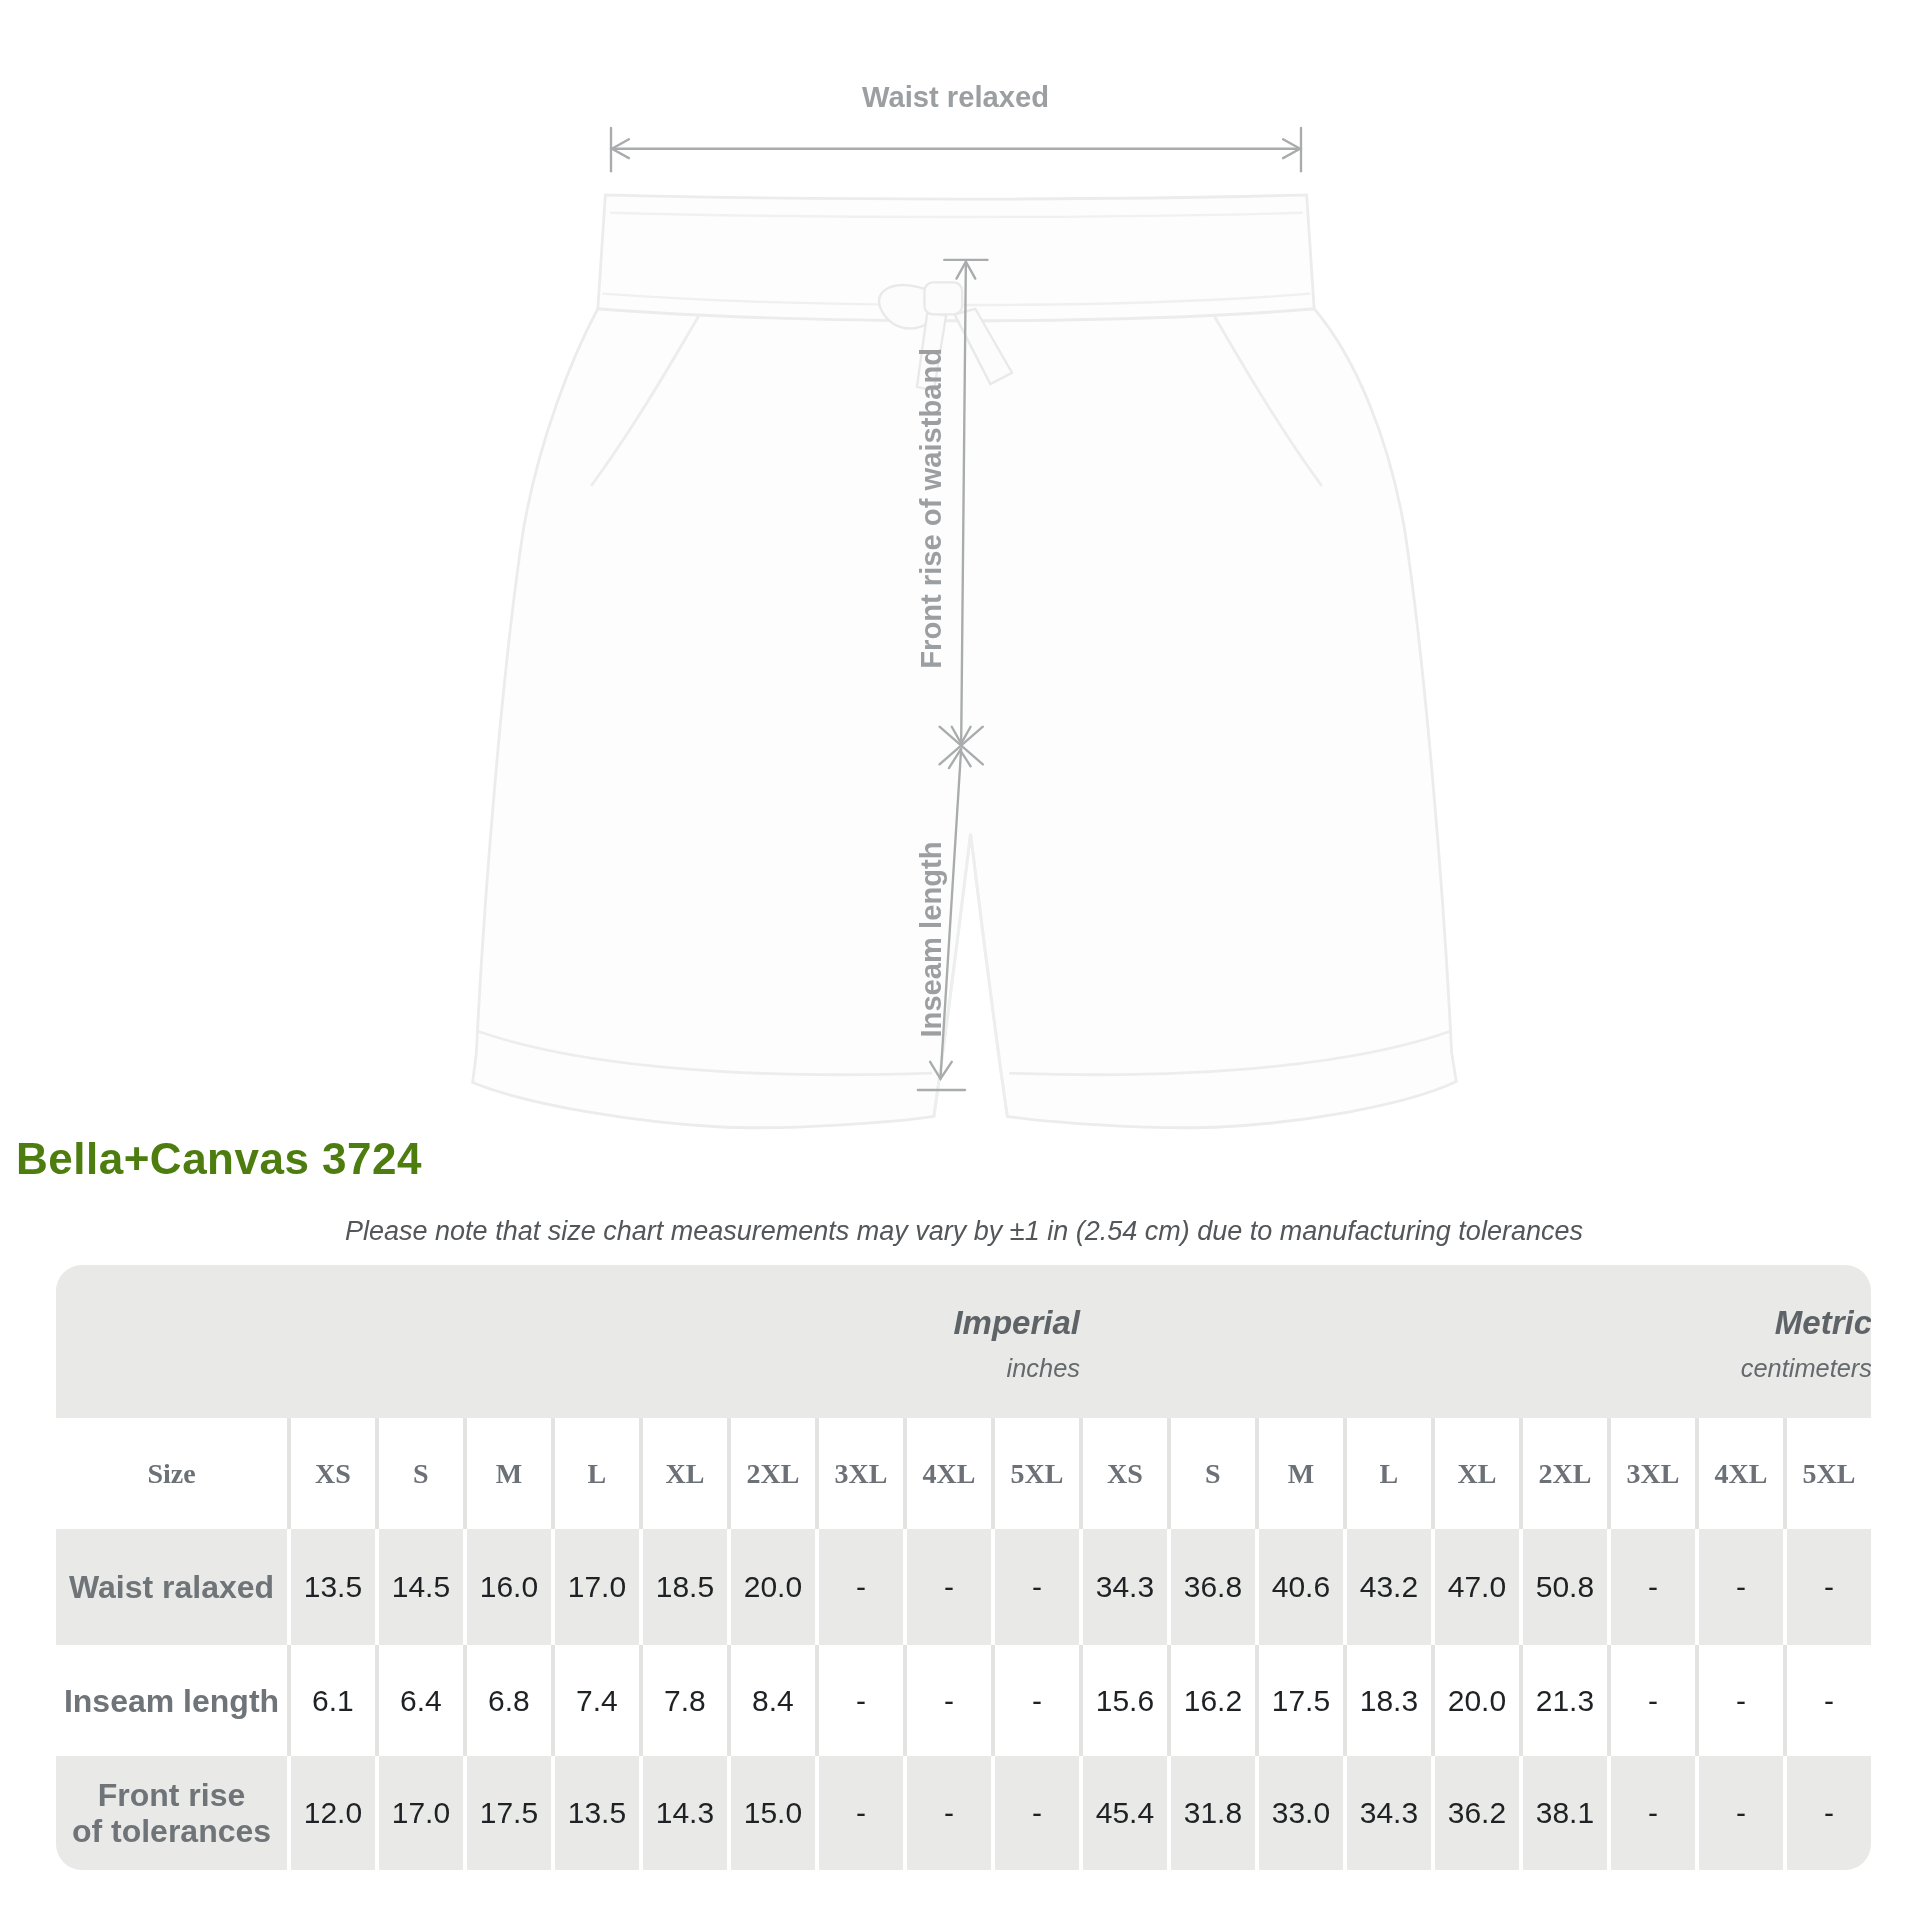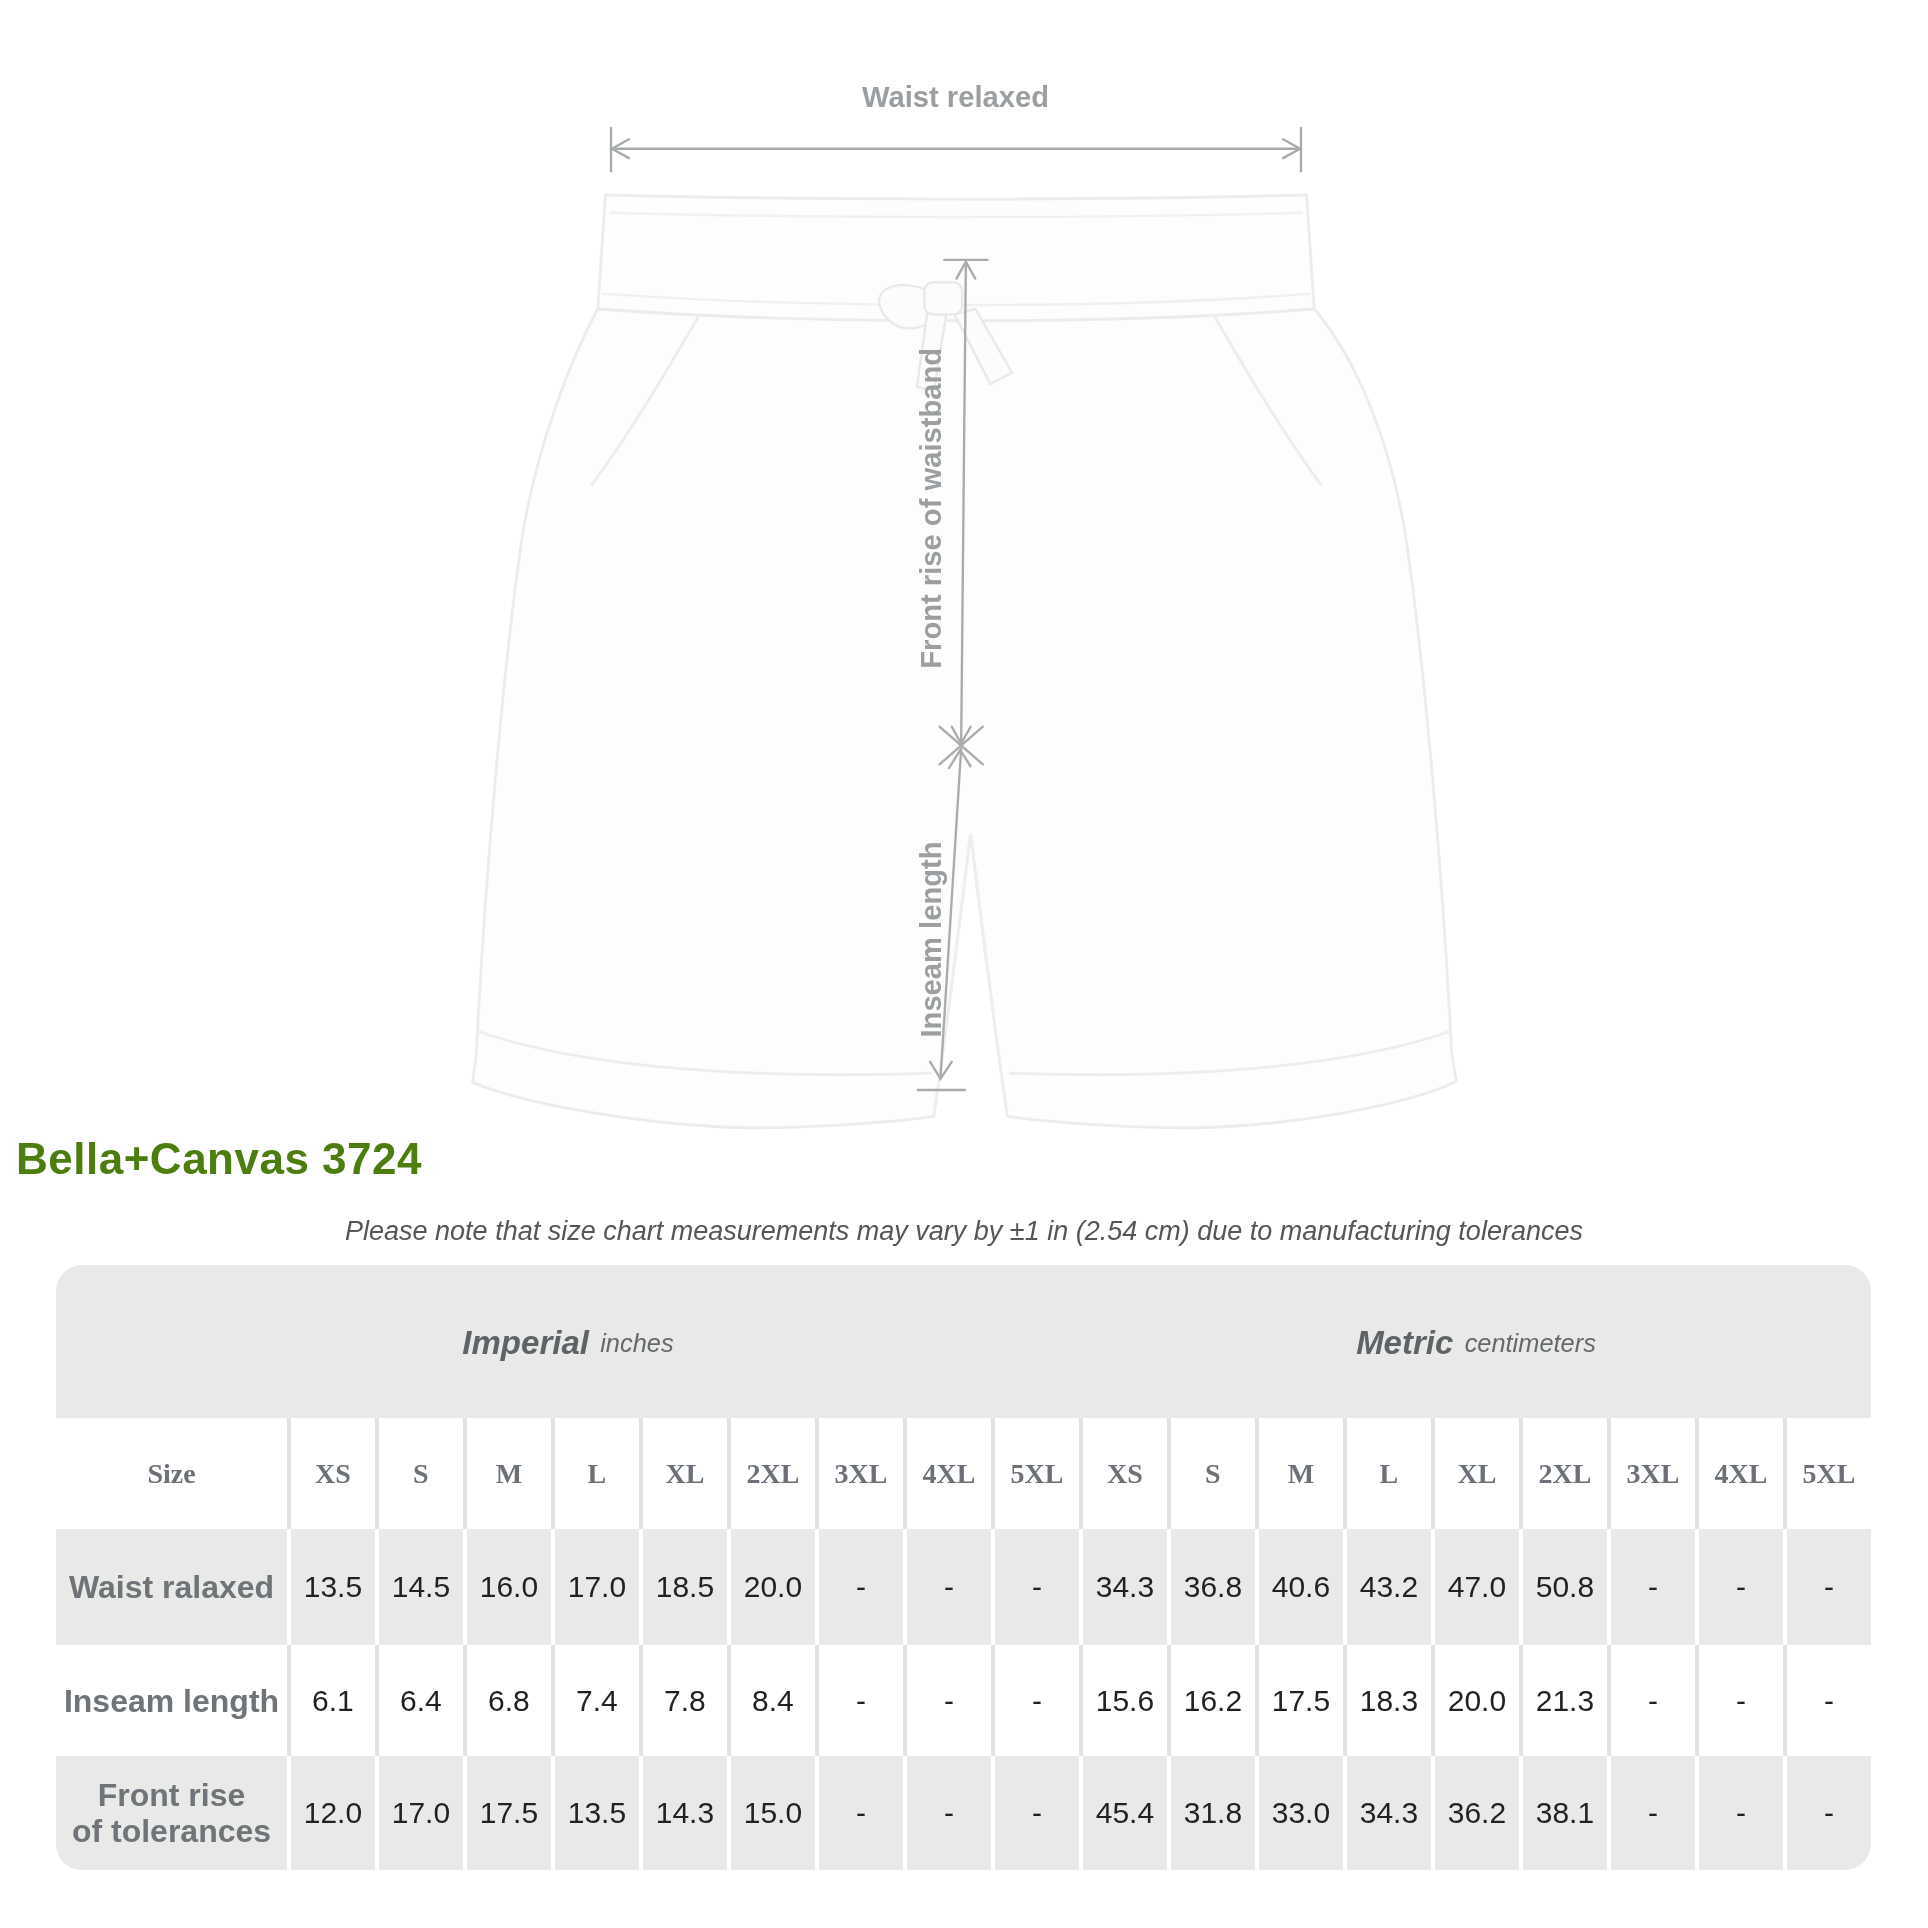--- a/index.html
+++ b/index.html
@@ -8,21 +8,21 @@
   .diagram{position:absolute;left:0;top:0;}
 
   .title{position:absolute;top:1134px;left:0;width:100%;margin:0;
          font-size:44px;font-weight:bold;color:#4d7c0f;letter-spacing:0.5px;padding-left:16px;}
   .note{position:absolute;top:1216px;left:0;width:100%;text-align:center;margin:0;
         font-size:27px;font-style:italic;color:#53575a;}
 
   .tbl{position:absolute;left:56px;top:1265px;width:1815px;height:605px;
        border-radius:26px;overflow:hidden;}
   .band{display:grid;grid-template-columns:1024px 792px;height:153px;background:#e9e9e8;}
-  .band-cell{display:flex;align-items:center;justify-content:center;
+  .band-cell{display:flex;flex-direction:column;align-items:flex-end;justify-content:center;
              gap:11.3px;padding-top:3.8px;}
   .band-title{font-size:33px;font-weight:bold;font-style:italic;color:#5d6367;}
   .band-sub{font-size:25.4px;font-style:italic;color:#64696d;}
 
   .trow{display:grid;grid-template-columns:231px repeat(18,1fr);column-gap:3.8px;}
   .trow .cell{display:flex;flex-direction:column;align-items:center;justify-content:center;
               text-align:center;}
   .size-row{height:111px;background:#e3e3e2;font-family:Liberation Serif, serif;}
   .size-row .cell{background:#ffffff;color:#6b7176;font-weight:bold;font-size:28px;}
   .row-gray{background:#ffffff;}

